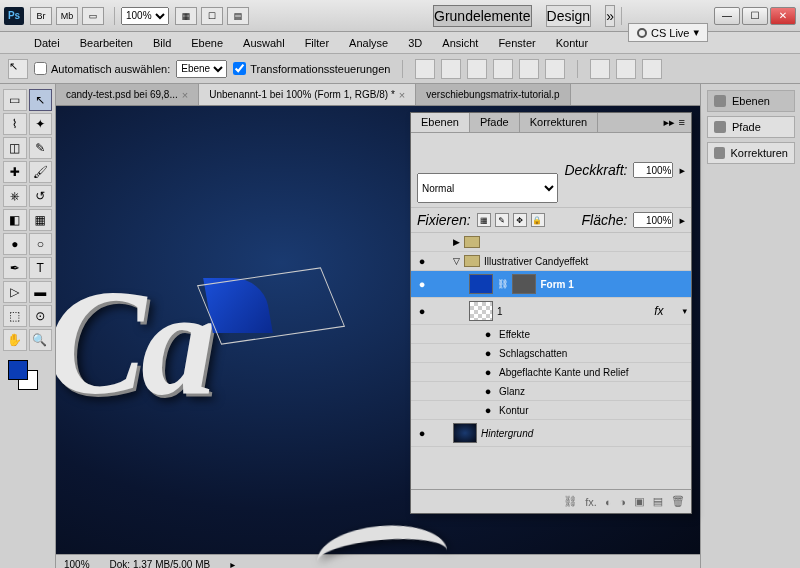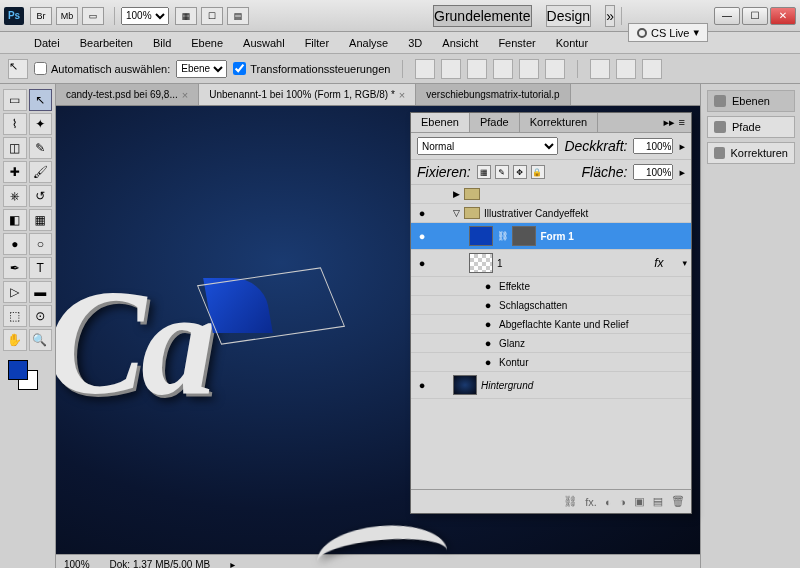--- a/index.html
+++ b/index.html
@@ -62,21 +62,21 @@
 .dock-btn .di { width: 12px; height: 12px; background: #888; border-radius: 2px; }
 
 
 .layers-panel { position: absolute; left: 410px; top: 112px; width: 282px; height: 402px; background: #d8d8d8; border: 1px solid #666; box-shadow: 4px 4px 8px rgba(0,0,0,0.3); display: flex; flex-direction: column; font-size: 11px; }
 .lp-tabs { display: flex; background: #c0c0c0; border-bottom: 1px solid #999; }
 .lp-tab { padding: 3px 10px; border-right: 1px solid #999; }
 .lp-tab.active { background: #d8d8d8; }
 .lp-tabs .sp { flex: 1; }
 .lp-menu { padding: 3px 6px; display: flex; gap: 4px; }
 .lp-row { display: flex; align-items: center; padding: 4px 6px; border-bottom: 1px solid #c0c0c0; gap: 6px; }
-.lp-sel { flex: 1; height: 18px; font-size: 10px; }
+.lp-sel { flex: 1; height: 30px; font-size: 10px; margin-top: 36px; }
 .lp-inp { width: 40px; height: 16px; font-size: 10px; text-align: right; }
 .lp-label { font-size: 14px; font-style: italic; }
 .lp-icons { display: flex; gap: 4px; }
 .lp-ico { width: 14px; height: 14px; border: 1px solid #888; background: #eee; font-size: 8px; display: flex; align-items: center; justify-content: center; }
 .lp-tree { flex: 1; overflow: auto; background: #d8d8d8; }
 .layer { display: flex; align-items: center; padding: 3px 4px; border-bottom: 1px solid #c8c8c8; gap: 4px; }
 .layer.sel { background: #3b8fe8; color: #fff; }
 .eye { width: 14px; text-align: center; font-size: 11px; }
 .indent1 { width: 16px; }
 .indent2 { width: 32px; }

